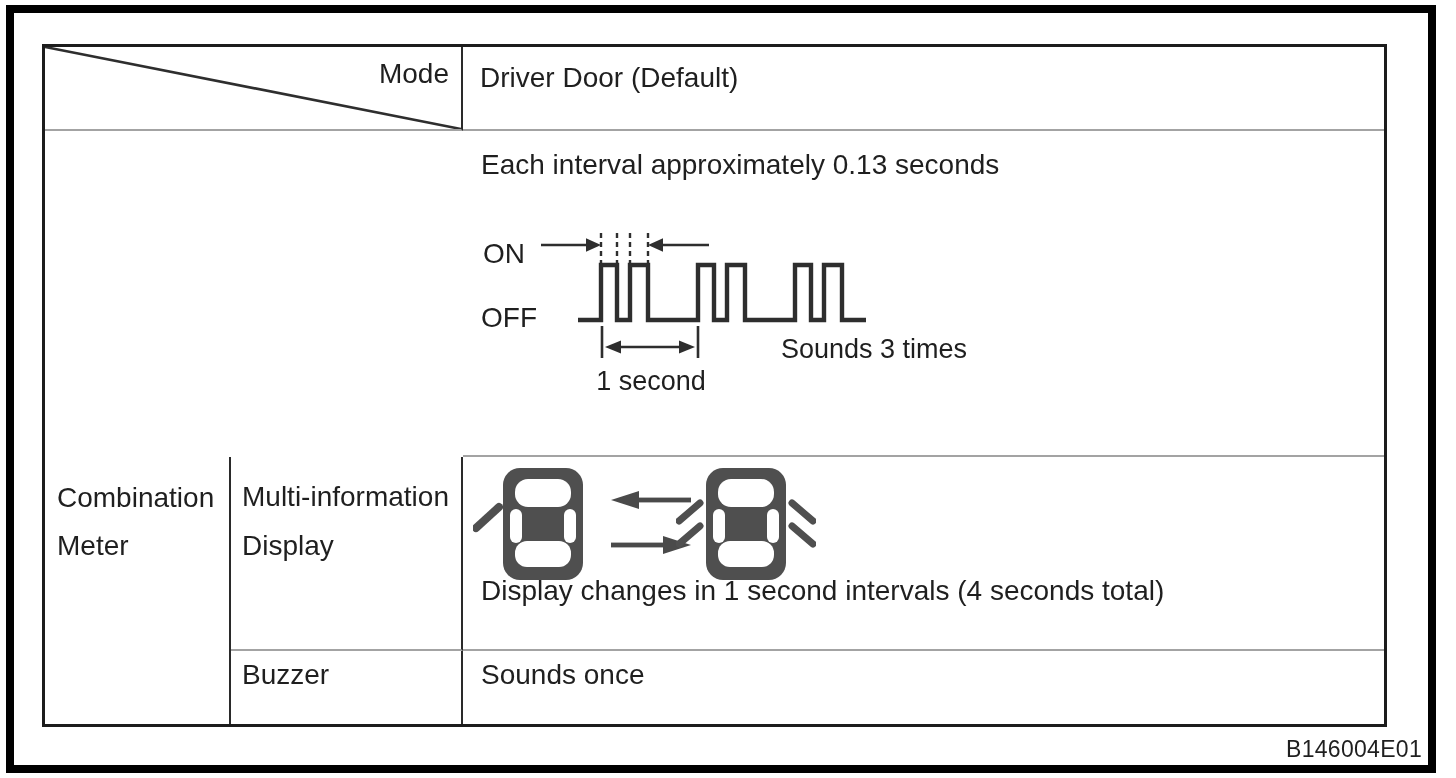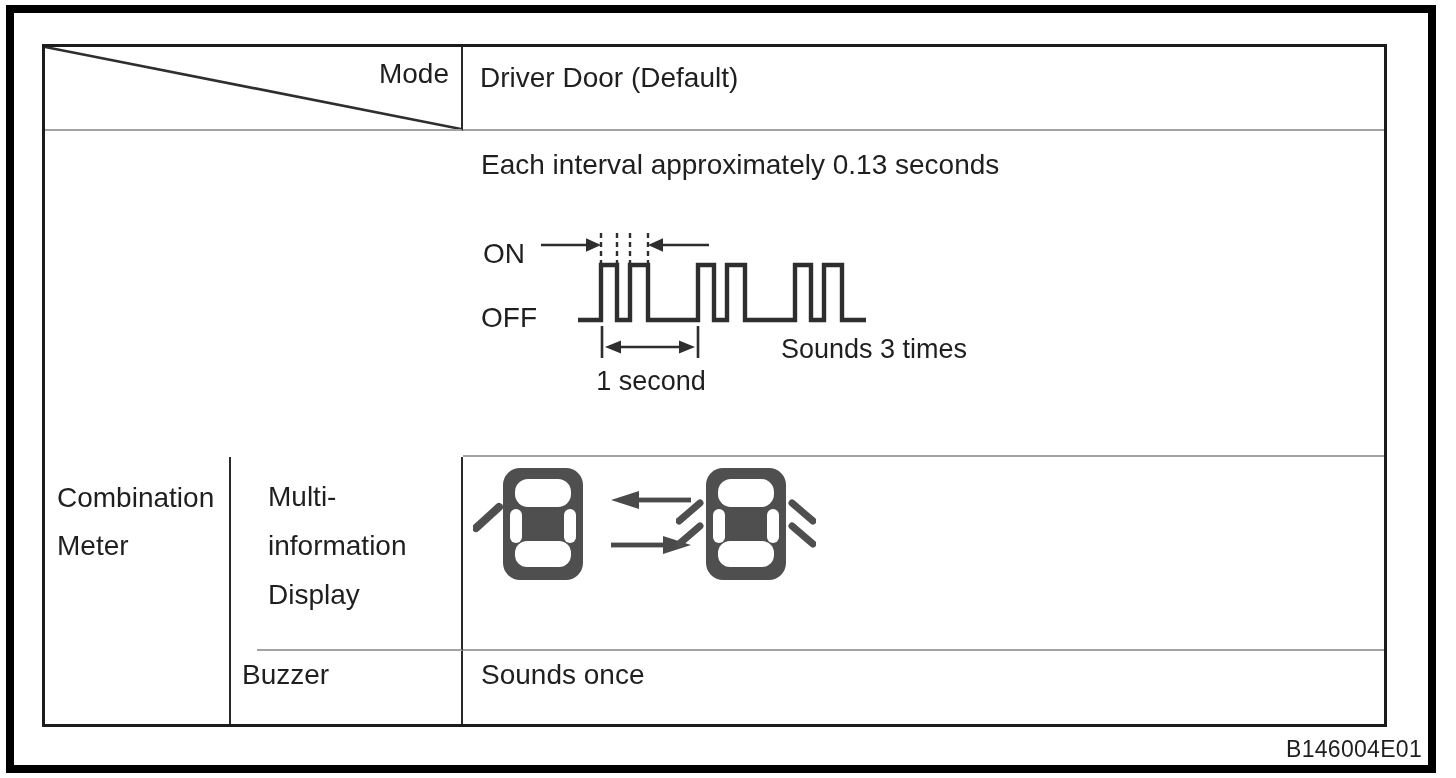--- a/index.html
+++ b/index.html
@@ -21,21 +21,21 @@
     font-size:28px;
   }
   .cell{position:relative;box-sizing:border-box;background:#fff;}
   .b-r{border-right:2px solid #2a2a2a;}
   .b-b{border-bottom:2px solid #a3a3a3;}
   .corner{grid-column:1/3;grid-row:1;}
   .mode-value{grid-column:3;grid-row:1;padding:15px 0 0 17px;}
   .wireless-label{grid-column:1/3;grid-row:2;padding:20px 0 0 16px;}
   .wireless-content{grid-column:3;grid-row:2;}
   .combination{grid-column:1;grid-row:3/5;padding:17px 3px 0 12px;line-height:48px;}
-  .mi-label{grid-column:2;grid-row:3;padding:15px 0 0 11px;line-height:49px;margin-left:26px;}
+  .mi-label{grid-column:2;grid-row:3;padding:15px 0 0 11px;line-height:49px;}
   .mi-content{grid-column:3;grid-row:3;}
   .buzzer-label{grid-column:2;grid-row:4;padding:8px 0 0 11px;}
   .buzzer-content{grid-column:3;grid-row:4;padding:8px 0 0 18px;border-radius:18px;}
   .corner-label{position:absolute;top:11px;right:12px;}
   .corner-diag{position:absolute;left:0;top:0;width:100%;height:100%;}
   .desc{position:absolute;left:18px;top:18px;white-space:nowrap;}
   .on-label{position:absolute;left:20px;top:107px;}
   .off-label{position:absolute;left:18px;top:171px;}
   .wave-svg{position:absolute;left:70px;top:96px;}
   .car-svg{position:absolute;}
@@ -144,20 +144,21 @@
       <rect x="91" y="44" width="12" height="34" rx="6" fill="#ffffff"></rect>
       <rect x="42" y="76" width="56" height="26" rx="12" fill="#ffffff"></rect>
       <g stroke="#4f4f4f" stroke-width="7" stroke-linecap="round">
         <line x1="24" y1="38" x2="3" y2="56"></line>
         <line x1="24" y1="61" x2="3" y2="79"></line>
         <line x1="116" y1="38" x2="137" y2="56"></line>
         <line x1="116" y1="61" x2="137" y2="79"></line>
       </g>
     </svg>
 
+    <div class="mi-caption">Display changes in 1 second intervals (4 seconds total)</div>
   </div>
 
   <div class="cell buzzer-label b-r">
     <span>Buzzer</span>
   </div>
 
   <div class="cell buzzer-content">
     <span>Sounds once</span>
   </div>
 

